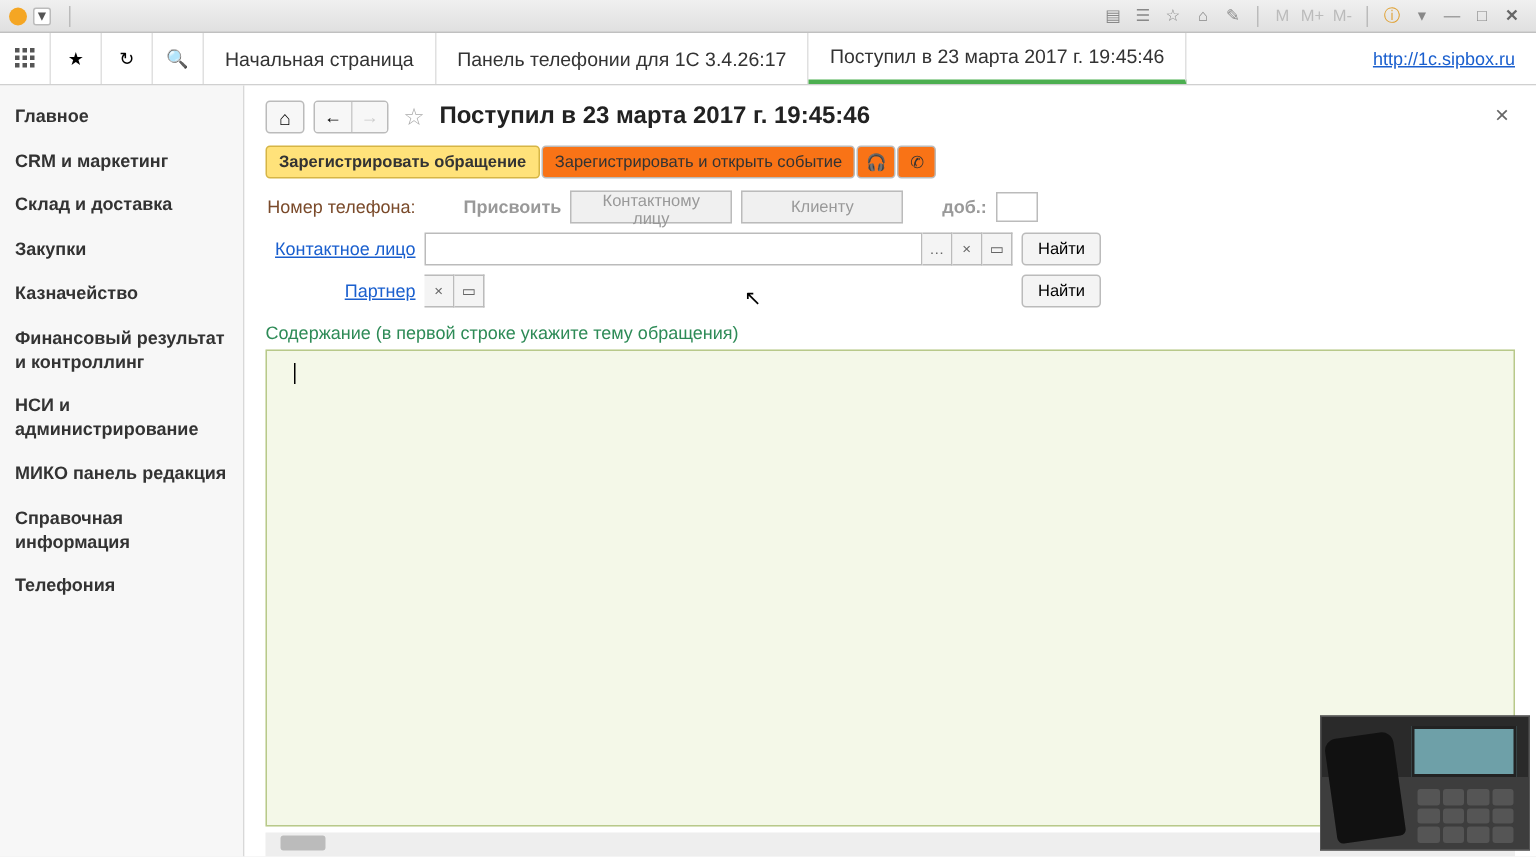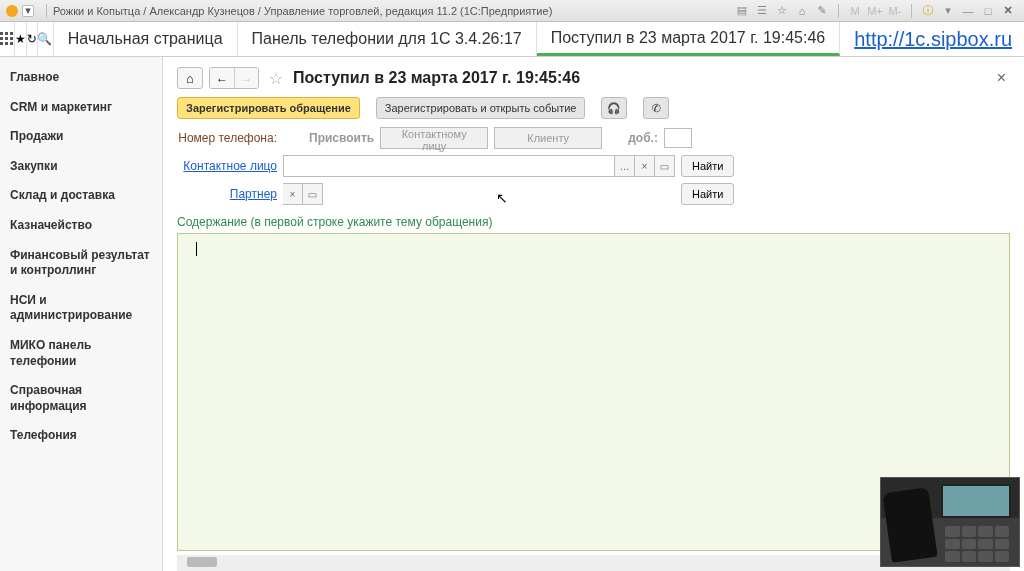--- a/index.html
+++ b/index.html
@@ -30,41 +30,41 @@
 .tb-close { font-weight:bold; color:#666; }
 
 .topstrip {
   height: 35px;
   background: #fff;
   border-bottom: 1px solid #d0d0d0;
   display:flex;
   align-items:stretch;
 }
 .ts-iconcell { width:34px; display:flex; align-items:center; justify-content:center; border-right:1px solid #e0e0e0; cursor:pointer;}
-.ts-tab { padding:0 14px; display:flex; align-items:center; border-right:1px solid #e0e0e0; font-size:16px; color:#333; cursor:pointer; white-space:nowrap;}
+.ts-tab { padding:0 14px; display:flex; align-items:center; border-right:1px solid #e0e0e0; font-size:13px; color:#333; cursor:pointer; white-space:nowrap;}
 .ts-tab.active { border-bottom:3px solid #4caf50; }
 .ts-link { margin-left:auto; padding:0 14px; display:flex; align-items:center; }
-.ts-link a { color:#1a5fce; font-size:20px; text-decoration:underline;}
+.ts-link a { color:#1a5fce; font-size:12px; text-decoration:underline;}
 
 .main { display:flex; height: calc(100% - 22px - 35px); }
 .sidebar { width:163px; background:#f7f7f7; border-right:1px solid #d8d8d8; padding-top:6px;}
 .sb-item { padding:7px 10px; font-size:12px; color:#333; cursor:pointer; line-height:1.3;font-weight:bold;}
 
 .content { flex:1; background:#fff; padding:10px 14px 0 14px; position:relative; display:flex; flex-direction:column;}
 .hdr { display:flex; align-items:center; gap:6px; margin-bottom:8px;}
 .navbtn { width:26px; height:22px; border:1px solid #bbb; border-radius:3px; background:#f7f7f7; display:flex; align-items:center; justify-content:center; cursor:pointer; font-size:13px;}
 .navgrp { display:flex; border:1px solid #bbb; border-radius:3px; overflow:hidden;}
 .navgrp .half{ width:24px; height:20px; display:flex; align-items:center; justify-content:center; background:#f7f7f7; cursor:pointer;}
 .navgrp .half + .half{ border-left:1px solid #ccc;}
 .star { width:22px; text-align:center; color:#aaa; font-size:16px; cursor:pointer;}
 .page-title { font-size:16px; font-weight:bold; color:#222;}
 .close-x { margin-left:auto; font-size:16px; color:#666; cursor:pointer; padding:0 4px;}
 
-.toolbar { display:flex; gap:16px; margin-bottom:8px; align-items:flex-end;}
-.btn { height:22px; padding:0 8px; border:1px solid #bbb; border-radius:3px; background:#e5e5e5; font-size:11px; color:#333; cursor:pointer; display:flex; align-items:center;}
+.toolbar { display:flex; gap:1px; margin-bottom:8px; align-items:flex-end;}
+.btn { height:22px; padding:0 8px; border:1px solid #bbb; border-radius:3px; background:#f97316; font-size:11px; color:#333; cursor:pointer; display:flex; align-items:center;}
 .btn.primary { background:#ffe27a; border-color:#d6b545; font-weight:bold;}
 .btn.icon-only { width:26px; padding:0; justify-content:center;}
 
 .formrow { display:flex; align-items:center; gap:6px; margin-bottom:6px; font-size:12px;}
 .lbl { color:#7a4a2a; width:100px;text-align:right; }
 .lbl.link { color:#1a5fce; text-decoration:underline; cursor:pointer; }
 .phoneval { width:146px; border:none; border-bottom:2px solid #c93; padding:2px 0; font-size:12px;}
 .greytxt { color:#999;font-weight:bold;}
 .tinybtn { height:22px; padding:0 8px; border:1px solid #bbb; background:#f0f0f0; color:#999; font-size:11px; border-radius:0;}
 .tinyin { width:28px; height:20px; border:1px solid #bbb;}
@@ -90,21 +90,20 @@
 
 .mouse-cursor { position:absolute; left:496px; top:190px; font-size:14px; color:#000; pointer-events:none;}
 </style>
 </head>
 <body>
 
 <div class="titlebar">
   <span class="tb-circle"></span>
   <span class="tb-down">▾</span>
   <span class="tb-sep"></span>
-  <span>Рожки и Копытца / Александр Кузнецов / Управление торговлей, редакция 11.2  (1С:Предприятие)</span>
   <span class="tb-spacer"></span>
   <span class="tb-icon">▤</span>
   <span class="tb-icon">☰</span>
   <span class="tb-icon">☆</span>
   <span class="tb-icon">⌂</span>
   <span class="tb-icon">✎</span>
   <span class="tb-sep"></span>
   <span class="tb-icon" style="color:#bbb">M</span>
   <span class="tb-icon" style="color:#bbb">M+</span>
   <span class="tb-icon" style="color:#bbb">M-</span>
@@ -144,27 +143,26 @@
     </div>
   <div class="ts-link">
       <a>http://1c.sipbox.ru</a>
     </div>
 </div>
 
 <div class="main">
   <div class="sidebar">
     <div class="sb-item"><span>Главное</span></div>
     <div class="sb-item"><span>CRM и маркетинг</span></div>
-    <div class="sb-item"><span>Продажи</span></div>
+    <div class="sb-item"><span>Склад и доставка</span></div>
     <div class="sb-item"><span>Закупки</span></div>
-    <div class="sb-item"><span>Склад и доставка</span></div>
     <div class="sb-item"><span>Казначейство</span></div>
     <div class="sb-item"><span>Финансовый результат и контроллинг</span></div>
     <div class="sb-item"><span>НСИ и администрирование</span></div>
-    <div class="sb-item"><span>МИКО панель телефонии</span></div>
+    <div class="sb-item"><span>МИКО панель редакция</span></div>
     <div class="sb-item"><span>Справочная информация</span></div>
     <div class="sb-item"><span>Телефония</span></div>
   </div>
 
   <div class="content">
     <div class="hdr">
       <div class="navbtn">⌂</div>
       <div class="navgrp">
         <div class="half">←</div>
         <div class="half" style="color:#ccc">→</div>

